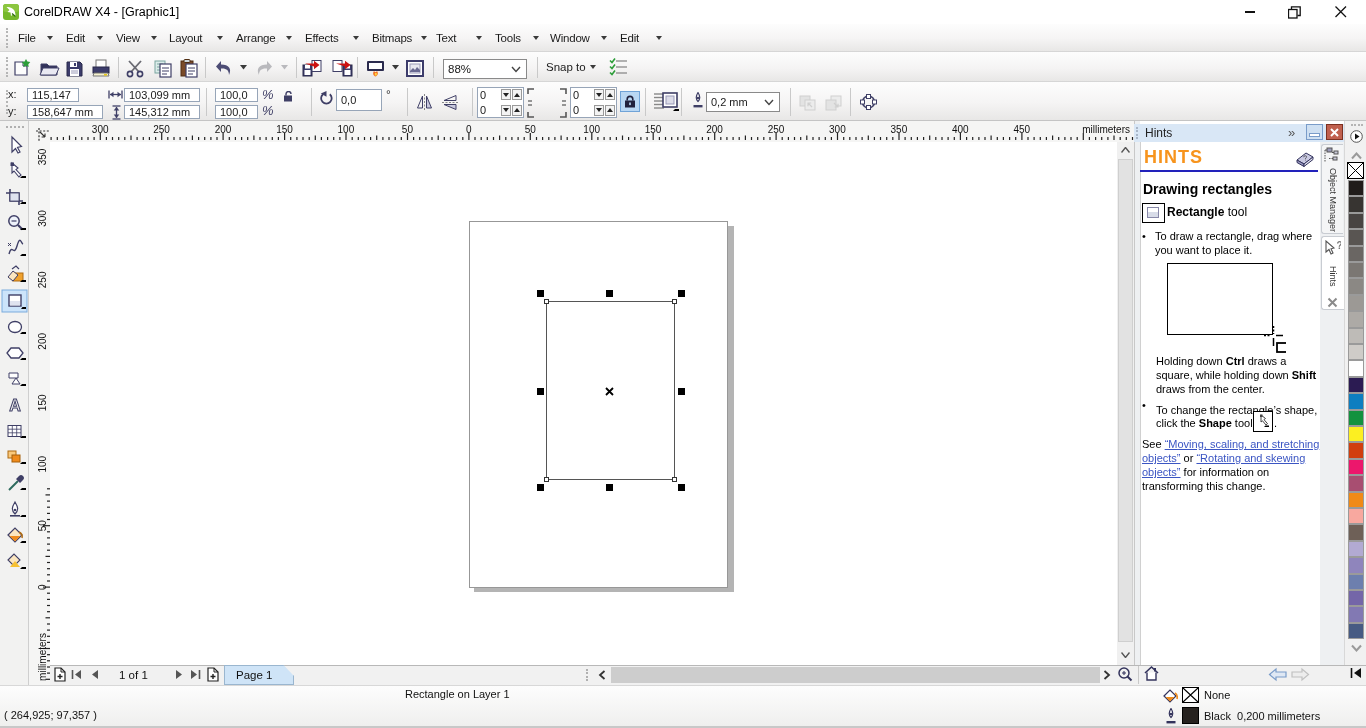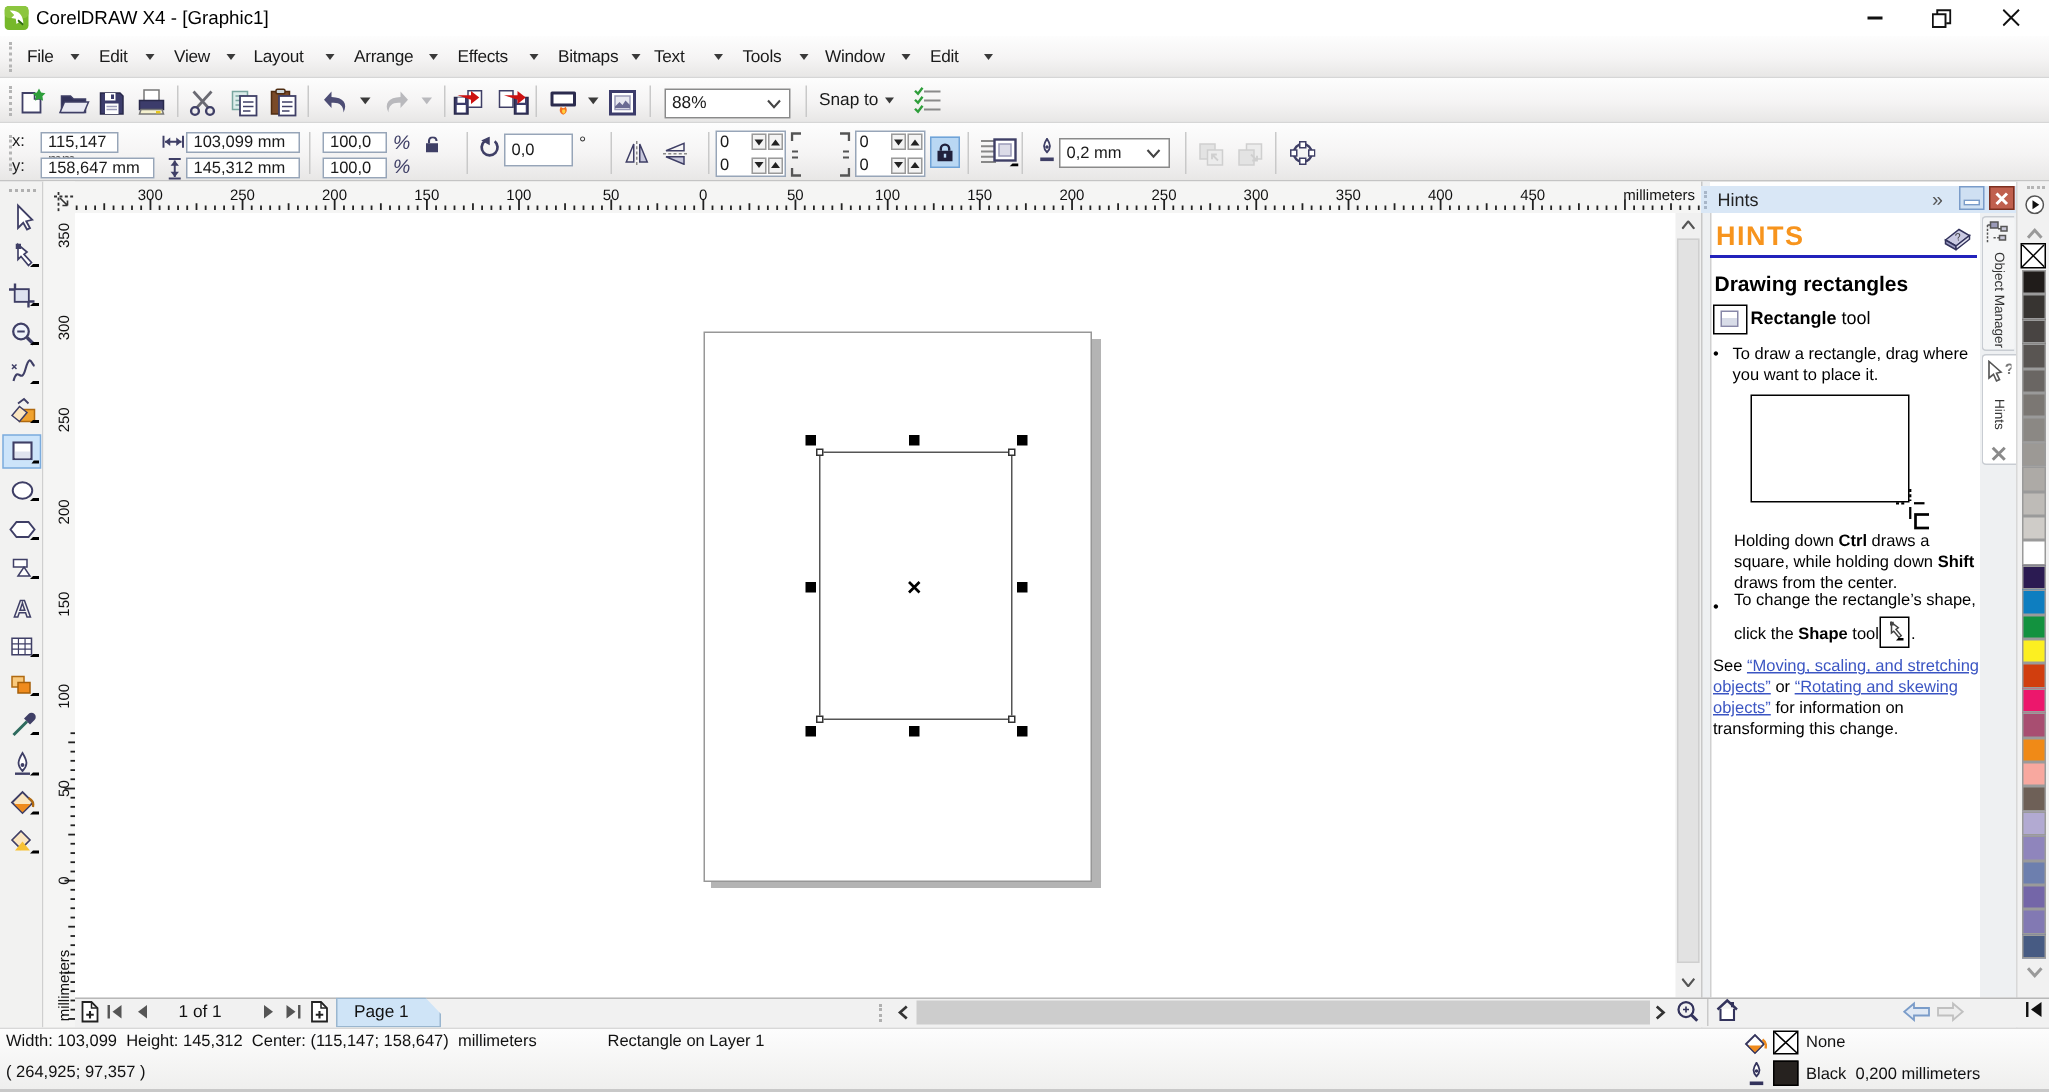--- a/index.html
+++ b/index.html
@@ -648,21 +648,21 @@
         <line x1="9.5" y1="12" x2="9.5" y2="20"></line>
         <line x1="0" y1="9.5" x2="7" y2="9.5" stroke-dasharray="2 1.5"></line>
         <line x1="12" y1="9.5" x2="19" y2="9.5"></line>
       </g>
       <rect x="13" y="17" width="14" height="9" fill="#fff" stroke="#000" stroke-width="1.8"></rect>
     </svg>
     <div class="hint" style="left:1156px;top:355px">Holding down <b>Ctrl</b> draws a</div>
     <div class="hint" style="left:1156px;top:369px">square, while holding down <b>Shift</b></div>
     <div class="hint" style="left:1156px;top:383px">draws from the center.</div>
     <div class="hint" style="left:1142px;top:399px">•</div>
-    <div class="hint" style="left:1156px;top:394px">To change the rectangle’s shape,</div>
+    <div class="hint" style="left:1156px;top:404px">To change the rectangle’s shape,</div>
     <div class="hint" style="left:1156px;top:417px">click the <b>Shape</b> tool</div>
     <div class="abs" style="left:1253px;top:411px;width:20px;height:21px;border:1.5px solid #000;background:#fff"></div>
     <svg class="abs" style="left:1257px;top:414px" width="13" height="15">
       <path d="M4 1 L4 8 L5.5 6.8 L9 11 L10.5 9.7 L7 5.6 L8.5 4.5 Z" fill="#fff" stroke="#444"></path>
       <rect x="3" y="0.5" width="2.5" height="2.5" fill="#444"></rect>
       <path d="M7 13 l5 0 l0 -1.6 l-3.5 0 z" fill="#000"></path>
     </svg>
     <div class="hint" style="left:1274px;top:417px">.</div>
     <div class="hint" style="left:1142px;top:438px">See <a class="hl">“Moving, scaling, and stretching</a></div>
     <div class="hint" style="left:1142px;top:452px"><a class="hl">objects”</a> or <a class="hl">“Rotating and skewing</a></div>
@@ -787,21 +787,20 @@
       <path d="M1.5 7.5 L8 2 V5 H18 V10 H8 V13 Z" fill="#dfe8f4" stroke="#7a9cc9" stroke-width="1.2"></path>
     </svg>
     <svg class="abs" style="left:1290px;top:667px" width="20" height="15">
       <path d="M18.5 7.5 L12 2 V5 H2 V10 H12 V13 Z" fill="#ededed" stroke="#c0c0c0" stroke-width="1.2"></path>
     </svg>
     <svg class="abs" style="left:1350px;top:667px" width="12" height="12">
       <path d="M1.5 1 L1.5 11" stroke="#111" stroke-width="1.6"></path>
       <path d="M11 1 L4 6 L11 11 Z" fill="#111"></path>
     </svg>
     <div class="abs" style="left:0;top:685px;width:1366px;height:43px;background:linear-gradient(180deg,#fdfdfd,#efefee);border-top:1px solid #d8d8d8;border-bottom:2px solid #c8c8c8"></div>
-    <div class="abs" style="left:4px;top:688px;font-size:11px;color:#111">Width: 103,099&nbsp; Height: 145,312&nbsp; Center: (115,147; 158,647)&nbsp; millimeters</div>
     <div class="abs" style="left:405px;top:688px;font-size:11px;color:#111">Rectangle on Layer 1</div>
     <div class="abs" style="left:4px;top:709px;font-size:11px;color:#111">( 264,925; 97,357 )</div>
     <svg class="abs" style="left:1162px;top:689px" width="16" height="16">
       <path d="M2 7 l6 -6 l6 6 l-6 6 z" fill="#fff" stroke="#33335c" stroke-width="1.2"></path>
       <path d="M3.5 8 l9 0 l-4.5 4.5 z" fill="#ef8b1d"></path>
       <path d="M13 4 q3 2 2 6" fill="none" stroke="#ef8b1d" stroke-width="1.6"></path>
     </svg>
     <div class="abs" style="left:1182px;top:687px;width:17px;height:16px;background:#fff;border:1.5px solid #000"></div>
     <svg class="abs" style="left:1182px;top:687px" width="17" height="16">
       <path d="M1 1 L16 15 M16 1 L1 15" stroke="#000" stroke-width="1.1"></path>

